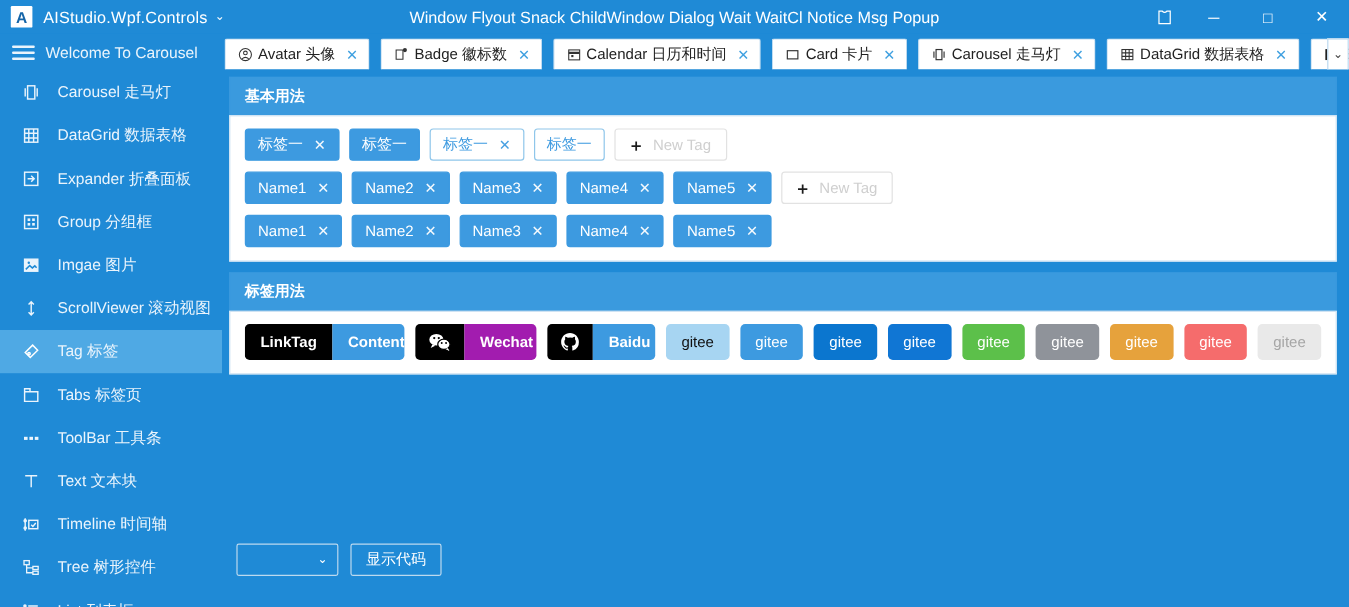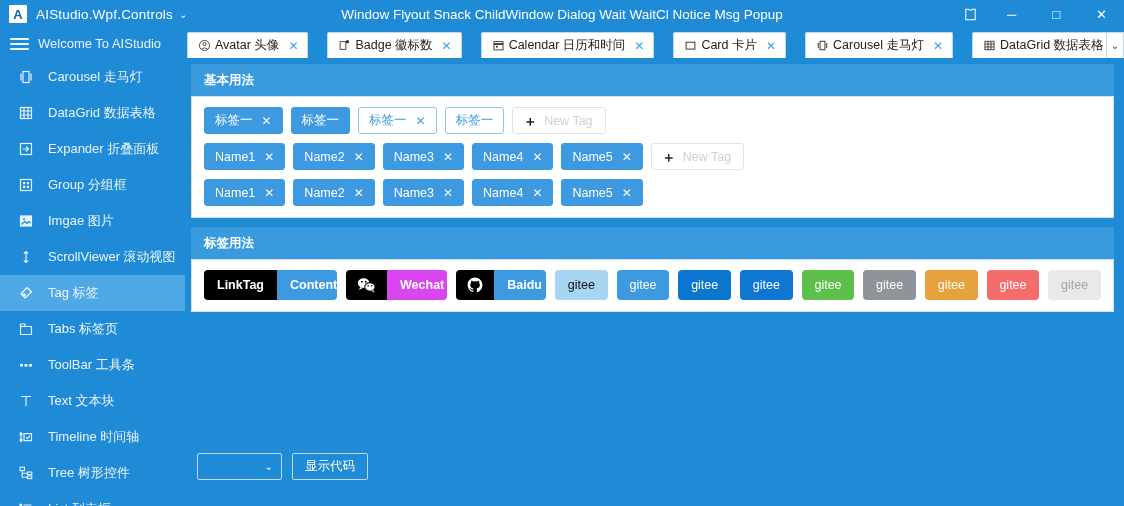--- a/index.html
+++ b/index.html
@@ -50,21 +50,21 @@
   .side-item.active { background:#4fa9e4; }
   .side-icon { width:18px; height:18px; flex:0 0 18px; display:flex; align-items:center; justify-content:center; }
   .side-icon svg { display:block; }
   .side-label { white-space:nowrap; overflow:hidden; }
 
   
   .main { flex:1 1 auto; display:flex; flex-direction:column; min-width:0; background:#1f8ad6; }
 
   
   .tabstrip {
-    height:30px; flex:0 0 30px; display:flex; align-items:flex-end; gap:16px;
+    height:30px; flex:0 0 30px; display:flex; align-items:flex-end; gap:6px;
     padding-left:2px; overflow:hidden; position:relative;
   }
   .tab {
     height:26px; background:#fff; color:#222; font-size:12.5px;
     display:flex; align-items:center; gap:4px; padding:0 9px 0 10px;
     border:1px solid #bcd9ef; border-bottom:none; margin-right:3px;
     white-space:nowrap; flex:0 0 auto; border-radius:2px 2px 0 0;
   }
   .tab .t-ico { display:flex; align-items:center; }
   .tab .t-close { color:#3fa0e0; font-size:12px; margin-left:5px; }
@@ -160,21 +160,21 @@
 
   <div class="body-row">
 
     <div class="sidebar">
       <div class="side-head">
         <div class="hamburger">
             <i></i>
             <i></i>
             <i></i>
           </div>
-        <span>Welcome To AIStudio</span>
+        <span>Welcome To Carousel</span>
       </div>
 
       <div class="side-list">
 
         <div class="side-item">
           <span class="side-icon">
             <svg width="16" height="16" viewBox="0 0 16 16" fill="none" stroke="#eaf4fc" stroke-width="1.2">
               <rect x="5" y="2.5" width="6" height="11"></rect>
                 <path d="M3 4.5 L3 11.5 M13 4.5 L13 11.5"></path>
             </svg>
@@ -494,21 +494,21 @@
                     <ellipse cx="7" cy="6" rx="6.2" ry="5.1"></ellipse>
                     <path d="M3.6 10 L2 13.2 L6 11.2 Z"></path>
                     <ellipse cx="13.6" cy="10" rx="5.4" ry="4.5" stroke="#000" stroke-width="1.1"></ellipse>
                     <path d="M17 13.3 L18.6 15.9 L15.2 14.4 Z"></path>
                     <circle cx="5.1" cy="4.6" r="1" fill="#000"></circle>
                     <circle cx="9.1" cy="4.6" r="1" fill="#000"></circle>
                     <circle cx="11.7" cy="8.9" r=".85" fill="#000"></circle>
                     <circle cx="15.5" cy="8.9" r=".85" fill="#000"></circle>
                   </svg>
                 </span>
-                <span class="seg" style="background:#d946ef">Wechat</span>
+                <span class="seg" style="background:#a21caf">Wechat</span>
               </span>
 
               <span class="linktag">
                 <span class="seg dark ico">
                   <svg width="16" height="16" viewBox="0 0 16 16" fill="#fff">
                     <path d="M8 .6C3.9.6.6 3.9.6 8c0 3.3 2.1 6.1 5.1 7.1.37.07.5-.16.5-.35v-1.3c-2.1.45-2.5-.9-2.5-.9-.34-.87-.83-1.1-.83-1.1-.68-.47.05-.46.05-.46.75.05 1.15.77 1.15.77.67 1.15 1.75.82 2.18.63.07-.49.26-.82.48-1.01-1.67-.19-3.43-.84-3.43-3.72 0-.82.29-1.5.77-2.02-.08-.19-.34-.95.07-1.99 0 0 .63-.2 2.06.77a7.1 7.1 0 0 1 3.75 0c1.43-.97 2.06-.77 2.06-.77.41 1.04.15 1.8.08 1.99.48.52.77 1.2.77 2.02 0 2.89-1.76 3.53-3.44 3.71.27.23.51.69.51 1.39v2.06c0 .2.13.43.51.35A7.42 7.42 0 0 0 15.4 8c0-4.1-3.3-7.4-7.4-7.4z"></path>
                   </svg>
                 </span>
                 <span class="seg" style="background:#3d9ae0">Baidu</span>
               </span>

